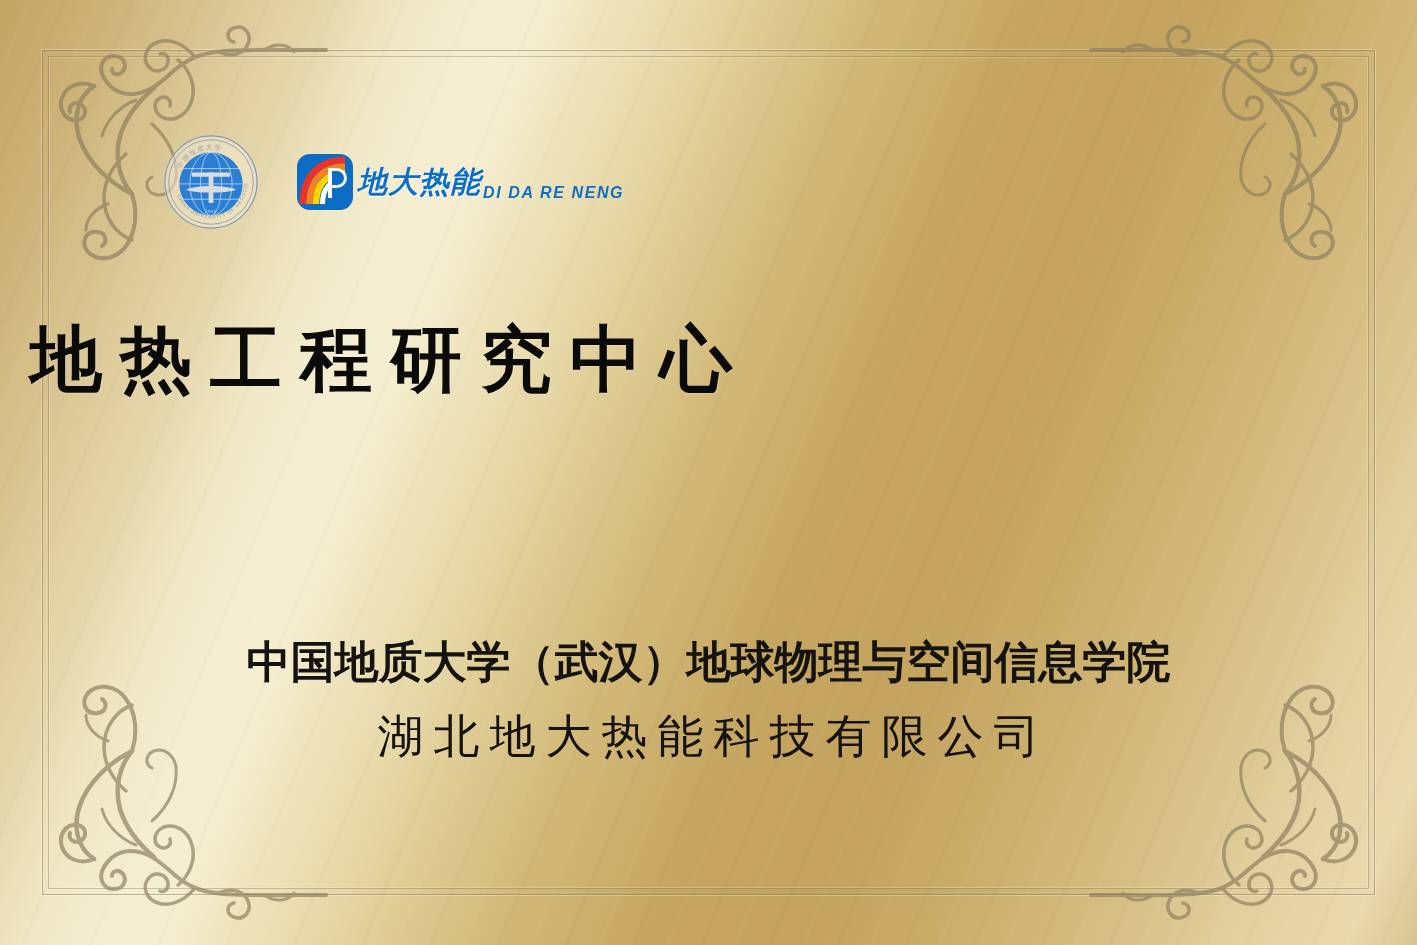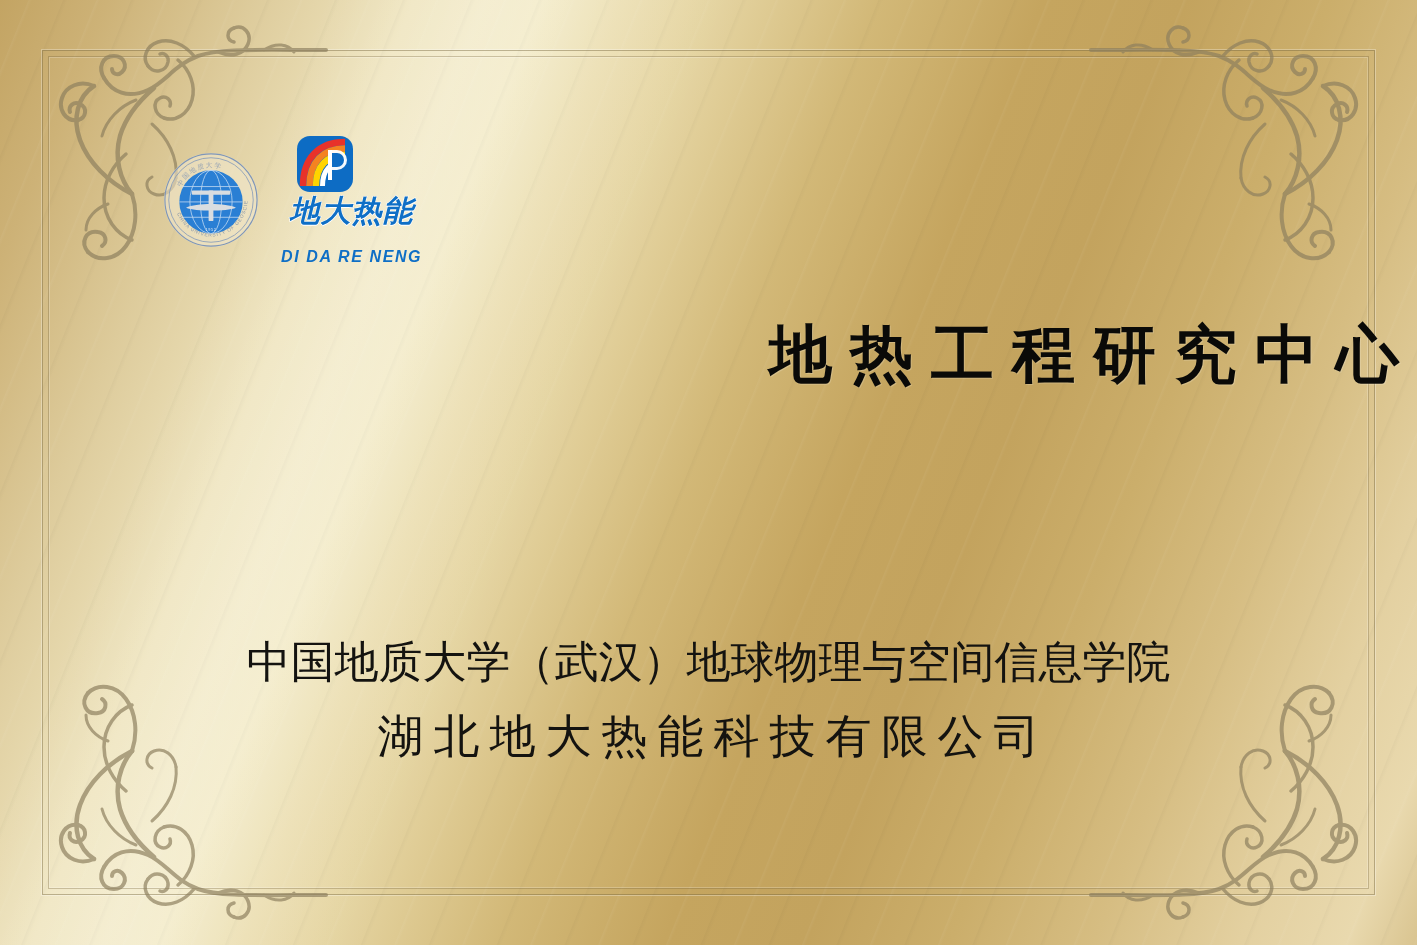--- a/index.html
+++ b/index.html
@@ -75,59 +75,59 @@
   .c-br{right:8px; bottom:4px;transform:scale(-1,-1);}
 
   
   .logos{
     position:absolute;left:163px;top:134px;
     display:flex;align-items:center;gap:22px;
   }
   .seal{width:96px;height:96px;position:relative;}
   .seal svg{width:100%;height:100%;display:block;}
 
-  .brand{display:flex;flex-direction:column;align-items:center;gap:2px;}
+  .brand{display:flex;flex-direction:row;align-items:center;gap:2px;}
   .brand-mark{width:60px;height:60px;align-self:flex-start;margin-left:14px;}
   .brand-mark svg{width:100%;height:100%;display:block;}
   .brand-cn{
     font-family:"DejaVu Sans","Liberation Sans",sans-serif;
     font-weight:bold;font-style:italic;font-size:30px;
     color:#0f6fc6;letter-spacing:1px;line-height:1;
     -webkit-text-stroke:1px #ffffff;
     paint-order:stroke fill;
     text-shadow:0 1px 0 rgba(255,255,255,.9);
   }
   .brand-en{
     font-family:"Liberation Sans",sans-serif;
     font-weight:bold;font-style:italic;font-size:16px;
     color:#0f6fc6;letter-spacing:1.6px;line-height:1;margin-top:21px;
   }
 
   
   .title{
-    position:absolute;left:0;right:0;top:322px;
-    text-align:right;
+    position:absolute;left:12px;right:0;top:322px;
+    text-align:left;
     font-family:"DejaVu Sans","Liberation Sans",sans-serif;
     font-weight:bold;
-    font-size:63px;
+    font-size:72px;
     line-height:1.05;
     color:#0a0a08;
     letter-spacing:18px;
     text-indent:18px;
     text-shadow:1px 1px 0 rgba(255,255,255,.18);
   }
 
   .subtitles{
     position:absolute;left:0;right:0;top:636px;
     text-align:center;
     font-family:"DejaVu Sans","Liberation Sans",sans-serif;
     color:#141310;
   }
   .sub1{
-    font-size:44px;line-height:1.18;font-weight:normal;
+    font-size:44px;line-height:1.18;font-weight:bold;
     letter-spacing:0px;
     text-align:center;
   }
   .sub2{
     font-size:46px;line-height:1.25;font-weight:normal;
     letter-spacing:10px;text-indent:10px;margin-top:20px;
   }
 </style>
 </head>
 <body>

